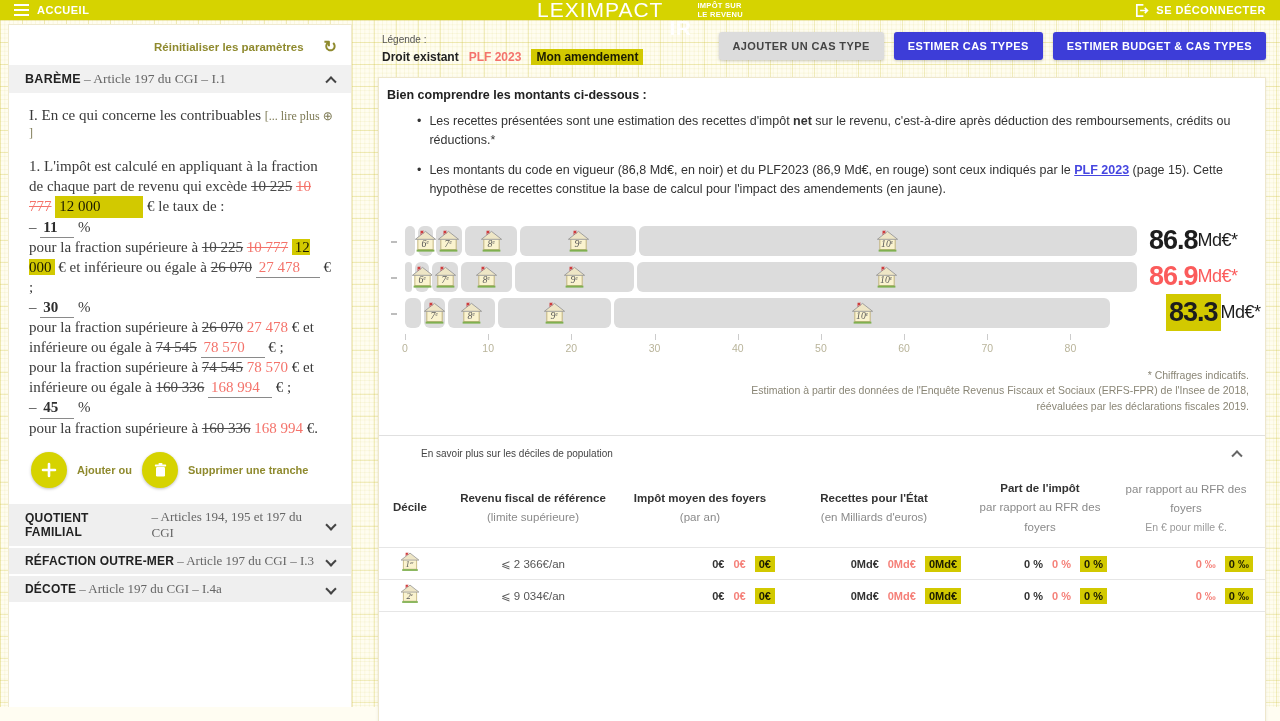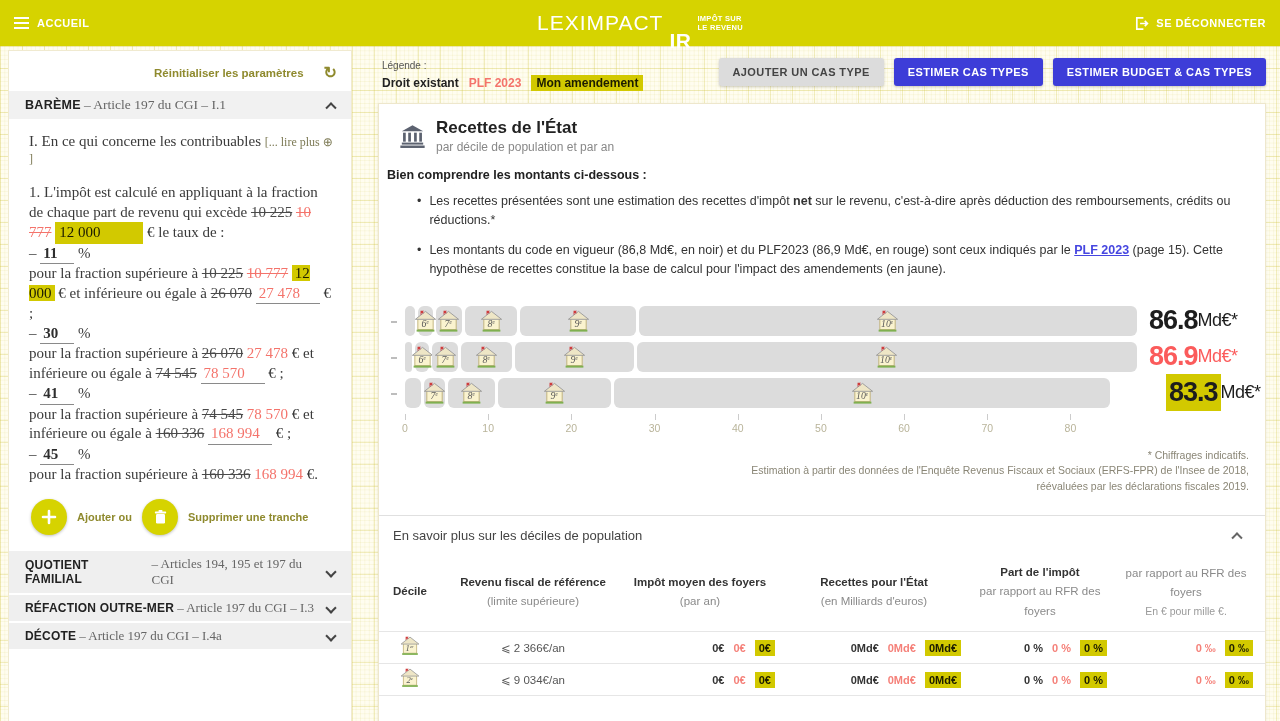--- a/index.html
+++ b/index.html
@@ -1,20 +1,20 @@
 <!DOCTYPE html>
 <html><head>
 <meta charset="utf-8">
 <style>
   * { margin:0; padding:0; box-sizing:border-box; }
   html,body { width:1280px; height:721px; overflow:hidden; background:#fffdf2;
     font-family:"Liberation Sans", sans-serif; }
 
   
-  .topbar { height:46px; background:#d6d300; display:flex; align-items:center;
+  .topbar { height:20px; background:#d6d300; display:flex; align-items:center;
     position:relative; color:#fff; padding:0 14px; }
   .tb-left { display:flex; align-items:center; gap:8px; cursor:pointer; }
   .burger { display:flex; flex-direction:column; gap:3px; }
   .burger i { display:block; width:15px; height:2px; background:#fff; }
   .tb-home { font-size:11px; font-weight:bold; letter-spacing:.5px; }
   .brand { position:absolute; left:50%; top:50%; transform:translate(-50%,-50%);
     display:flex; align-items:center; gap:6px; white-space:nowrap; }
   .brand-light { font-size:21px; font-weight:300; letter-spacing:1px; }
   .brand-bold { font-size:21px; font-weight:800; letter-spacing:.5px;margin-top:36px; }
   .brand-sub { font-size:7.5px; font-weight:bold; line-height:1.2; letter-spacing:.3px; }
@@ -120,21 +120,21 @@
   .total-item.black .total-num, .total-item.black .total-unit { color:#1d1d1d; }
   .total-item.red .total-num, .total-item.red .total-unit { color:#fb5b5b; }
   .total-item.highlight .total-num { background:#d2c900; color:#1d1d1d; padding:5px 3px;margin-left:17px; }
   .total-item.highlight .total-unit { color:#1d1d1d; }
   .footnotes { text-align:right; padding:8px 16px 14px 0; font-size:10.5px; color:#8a8676;
     line-height:1.5; }
 
   
   .details-head { border-top:1px solid #e0e0e0; display:flex; align-items:center;
     padding:12px 24px 12px 14px; cursor:pointer; margin-top:6px; }
-  .details-lbl { font-size:13px; color:#444; }
+  .details-lbl { font-size:10px; color:#444;margin-left:28px; }
   .details-head .chev { border-color:#666; }
   .t-grid { display:grid; grid-template-columns:58px 172px 162px 186px 146px 146px;
     align-items:center; padding:0 10px; }
   .t-headrow { padding-top:8px; padding-bottom:10px; }
   .th { text-align:center; font-size:11.5px; color:#333; line-height:1.7; }
   .th:first-child { text-align:left; padding-left:4px; }
   .th .h1 { font-weight:800; display:block; }
   .th .h2 { color:#8a8a8a; display:block; font-weight:normal; }
   .th .h3 { color:#9a9a9a; display:block; font-weight:normal; font-size:10.5px; }
   .t-row { border-top:1px solid #e6e6e6; height:32px; }
@@ -190,21 +190,20 @@
       <p class="law-intro">
         <span>I. En ce qui concerne les contribuables</span>
         <span class="lire-plus">[... lire plus ⊕ ]</span>
       </p>
       <div id="law-block">
           <p class="law-line"><span class="tk">1. L'impôt est calculé en appliquant à la fraction de chaque part de revenu qui excède </span><span class="tk strike">10 225</span><span class="tk"> </span><span class="tk strike red">10 777</span><span class="tk"> </span><span class="tk hl wide">12 000</span><span class="tk"> € le taux de :</span></p>
           <p class="law-line"><span class="tk">– </span><span class="tk inp">11</span><span class="tk"> %</span></p>
           <p class="law-line"><span class="tk">pour la fraction supérieure à </span><span class="tk strike">10 225</span><span class="tk"> </span><span class="tk strike red">10 777</span><span class="tk"> </span><span class="tk hl">12 000</span><span class="tk"> € et inférieure ou égale à </span><span class="tk strike">26 070</span><span class="tk"> </span><span class="tk inp red-inp">27 478</span><span class="tk"> € ;</span></p>
           <p class="law-line"><span class="tk">– </span><span class="tk inp">30</span><span class="tk"> %</span></p>
           <p class="law-line"><span class="tk">pour la fraction supérieure à </span><span class="tk strike">26 070</span><span class="tk"> </span><span class="tk red">27 478</span><span class="tk"> € et inférieure ou égale à </span><span class="tk strike">74 545</span><span class="tk"> </span><span class="tk inp red-inp">78 570</span><span class="tk"> € ;</span></p>
-          <p class="law-line"><span class="tk">– </span><span class="tk inp">41</span><span class="tk"> %</span></p>
           <p class="law-line"><span class="tk">pour la fraction supérieure à </span><span class="tk strike">74 545</span><span class="tk"> </span><span class="tk red">78 570</span><span class="tk"> € et inférieure ou égale à </span><span class="tk strike">160 336</span><span class="tk"> </span><span class="tk inp red-inp">168 994</span><span class="tk"> € ;</span></p>
           <p class="law-line"><span class="tk">– </span><span class="tk inp">45</span><span class="tk"> %</span></p>
           <p class="law-line"><span class="tk">pour la fraction supérieure à </span><span class="tk strike">160 336</span><span class="tk"> </span><span class="tk red">168 994</span><span class="tk"> €.</span></p>
         </div>
       <div class="tranche-actions">
         <button class="circle-btn">
           <svg width="16" height="16" viewBox="0 0 16 16">
             <path d="M8 2 V14 M2 8 H14" stroke="#fff" stroke-width="2.6" stroke-linecap="round"></path>
           </svg>
         </button>
@@ -249,35 +248,20 @@
           </div>
       </div>
       <div class="actions">
         <button class="btn grey">AJOUTER UN CAS TYPE</button>
         <button class="btn blue">ESTIMER CAS TYPES</button>
         <button class="btn blue">ESTIMER BUDGET &amp; CAS TYPES</button>
       </div>
     </div>
 
     <div class="card">
-      <div class="card-head">
-        <svg width="27" height="27" viewBox="0 0 24 24">
-          <path d="M12 2 L2.5 7.4 H21.5 Z" fill="#5c6270"></path>
-          <rect x="3.6" y="8.6" width="2.4" height="8" fill="#5c6270"></rect>
-          <rect x="8.2" y="8.6" width="2.4" height="8" fill="#5c6270"></rect>
-          <rect x="13.4" y="8.6" width="2.4" height="8" fill="#5c6270"></rect>
-          <rect x="18" y="8.6" width="2.4" height="8" fill="#5c6270"></rect>
-          <rect x="2.5" y="17.4" width="19" height="1.8" fill="#5c6270"></rect>
-          <rect x="1.2" y="20" width="21.6" height="2.2" fill="#5c6270"></rect>
-        </svg>
-        <div>
-          <div class="card-title">Recettes de l'État</div>
-          <div class="card-sub">par décile de population et par an</div>
-        </div>
-      </div>
 
       <div class="explain">
         <div class="explain-title">Bien comprendre les montants ci-dessous :</div>
         <div class="bullet">
           <span class="dot">•</span>
           <span>
             <span>Les recettes présentées sont une estimation des recettes d'impôt </span><span class="b-bold">net</span><span> sur le revenu, c'est-à-dire après déduction des remboursements, crédits ou réductions.*</span>
           </span>
         </div>
         <div class="bullet">

